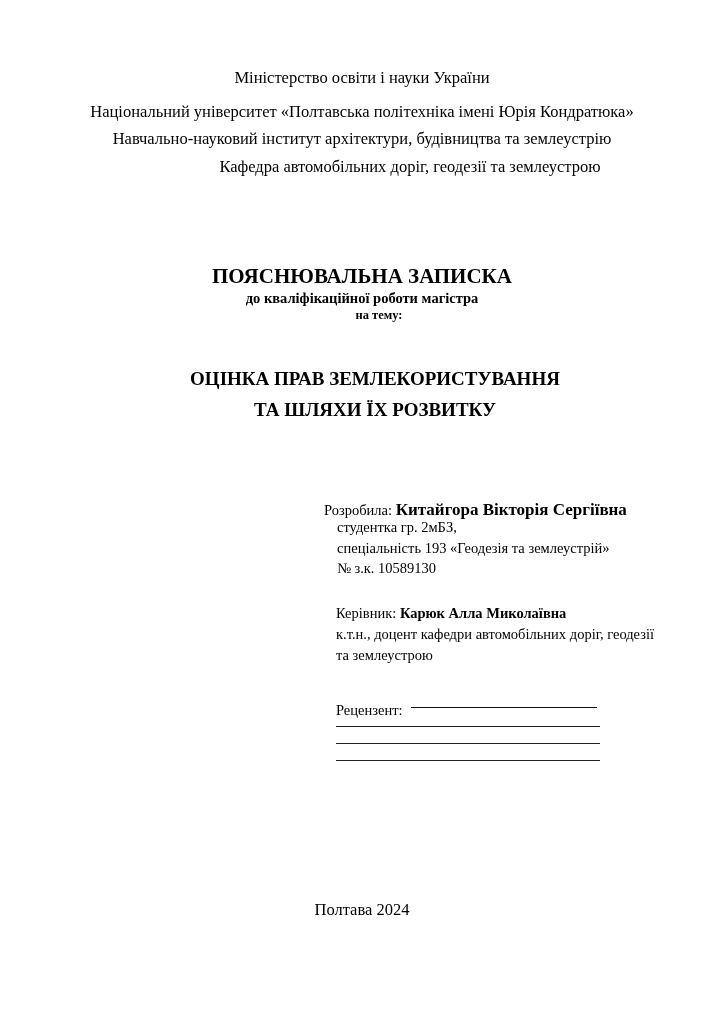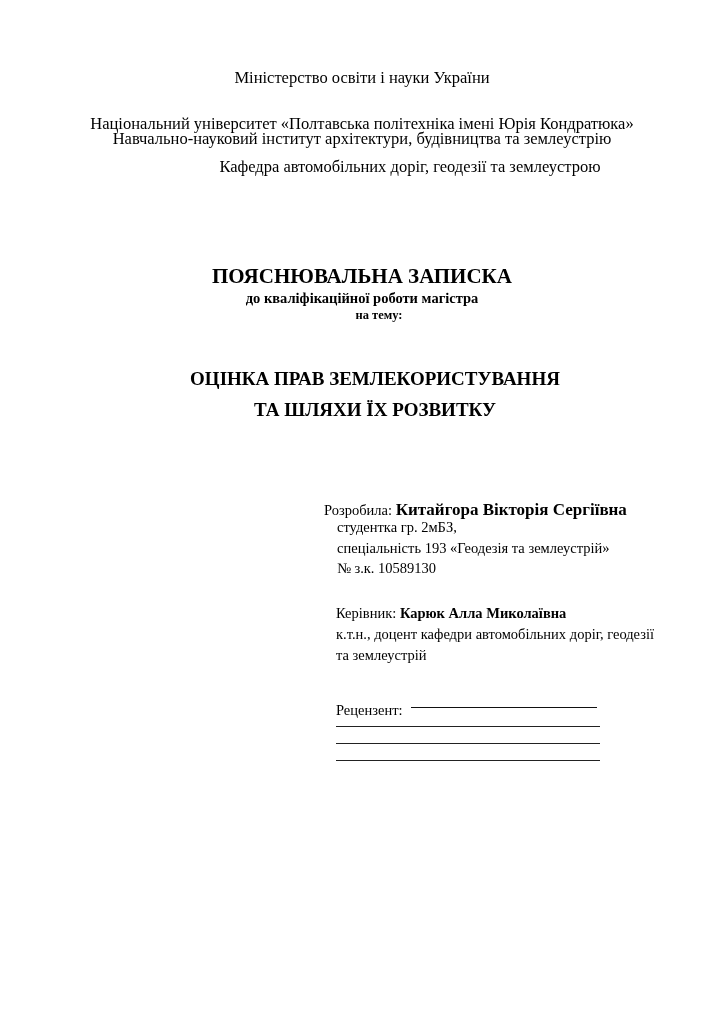--- a/index.html
+++ b/index.html
@@ -46,21 +46,21 @@
     .uline.bold { border-top: 1.8px solid #111; }
 
     .city { font-size: 16.5px; line-height: 20px; }
   </style>
 </head>
 <body>
 
 <div class="page">
 
   <div class="abs center inst-line" style="top:68px;">Міністерство освіти і науки України</div>
-  <div class="abs center inst-line" style="top:114px;">Національний університет «Полтавська політехніка імені Юрія Кондратюка»</div>
+  <div class="abs center inst-line" style="top:102px;">Національний університет «Полтавська політехніка імені Юрія Кондратюка»</div>
   <div class="abs center inst-line" style="top:129px;">Навчально-науковий інститут архітектури, будівництва та землеустрію</div>
   <div class="abs center inst-line" style="top:157px;padding-left:48px;">Кафедра автомобільних доріг, геодезії та землеустрою</div>
 
   <div class="abs center doc-title" style="top:264px;">ПОЯСНЮВАЛЬНА ЗАПИСКА</div>
   <div class="abs center doc-sub" style="top:290px;">до кваліфікаційної роботи магістра</div>
   <div class="abs center doc-sub2" style="top:308px;">на тему:</div>
 
   <div class="abs center topic" style="top:368px;">ОЦІНКА ПРАВ ЗЕМЛЕКОРИСТУВАННЯ</div>
   <div class="abs center topic" style="top:399px;">ТА ШЛЯХИ ЇХ РОЗВИТКУ</div>
 
@@ -70,21 +70,22 @@
   </div>
   <div class="abs info" style="left:337px; top:517px;">студентка гр. 2мБЗ,</div>
   <div class="abs info" style="left:337px; top:538px;">спеціальність 193 «Геодезія та землеустрій»</div>
   <div class="abs info" style="left:337px; top:558px;">№ з.к. 10589130</div>
 
   <div class="abs label" style="left:336px; top:603px;">
     <span>Керівник:</span>
     <span class="bold-name">Карюк Алла Миколаївна</span>
   </div>
   <div class="abs info" style="left:336px; top:624px;">к.т.н., доцент кафедри автомобільних доріг, геодезії</div>
-  <div class="abs info" style="left:336px; top:645px;">та землеустрій</div>
+  <div class="abs info" style="left:336px; top:645px;">та землеустрою</div>
 
   <div class="abs label" style="left:336px; top:700px;">Рецензент:</div>
   <div class="uline bold" style="left:411px; width:186px; top:707px;"></div>
   <div class="uline" style="left:336px; width:264px; top:726px;"></div>
   <div class="uline" style="left:336px; width:264px; top:743px;"></div>
   <div class="uline" style="left:336px; width:264px; top:760px;"></div>
 
+  <div class="abs center city" style="top:900px;">Полтава 2024</div>
 </div>
 
 </body></html>

